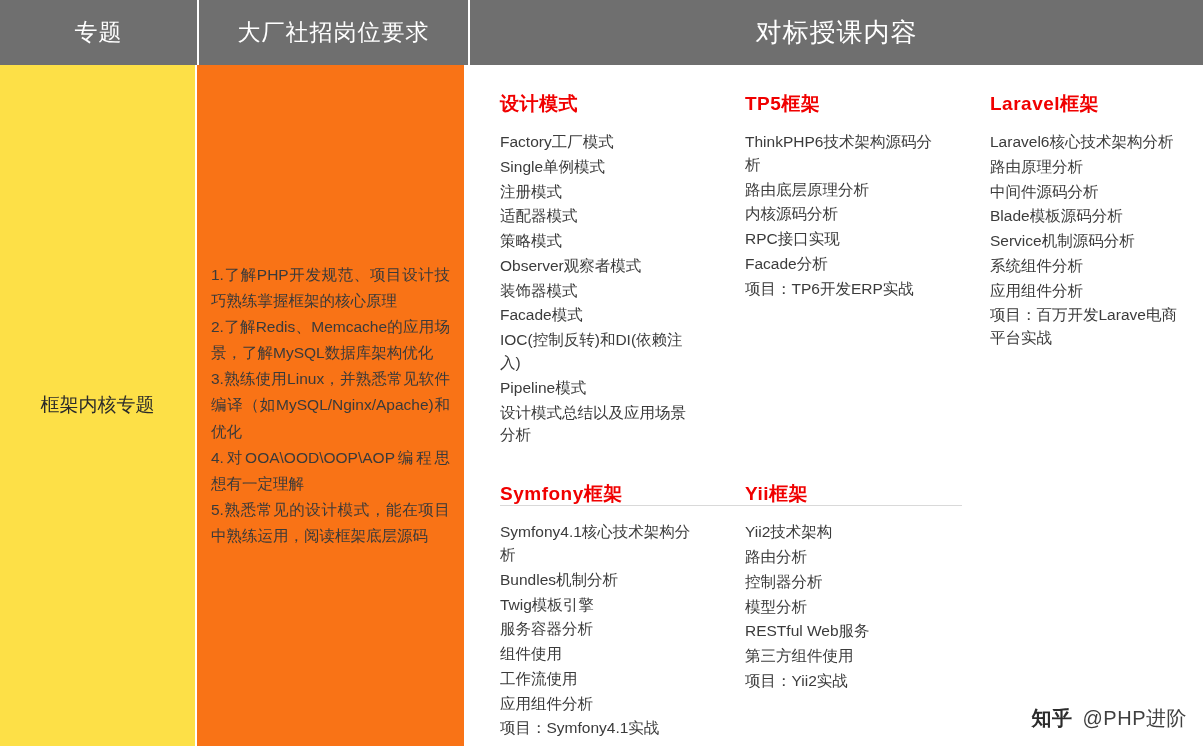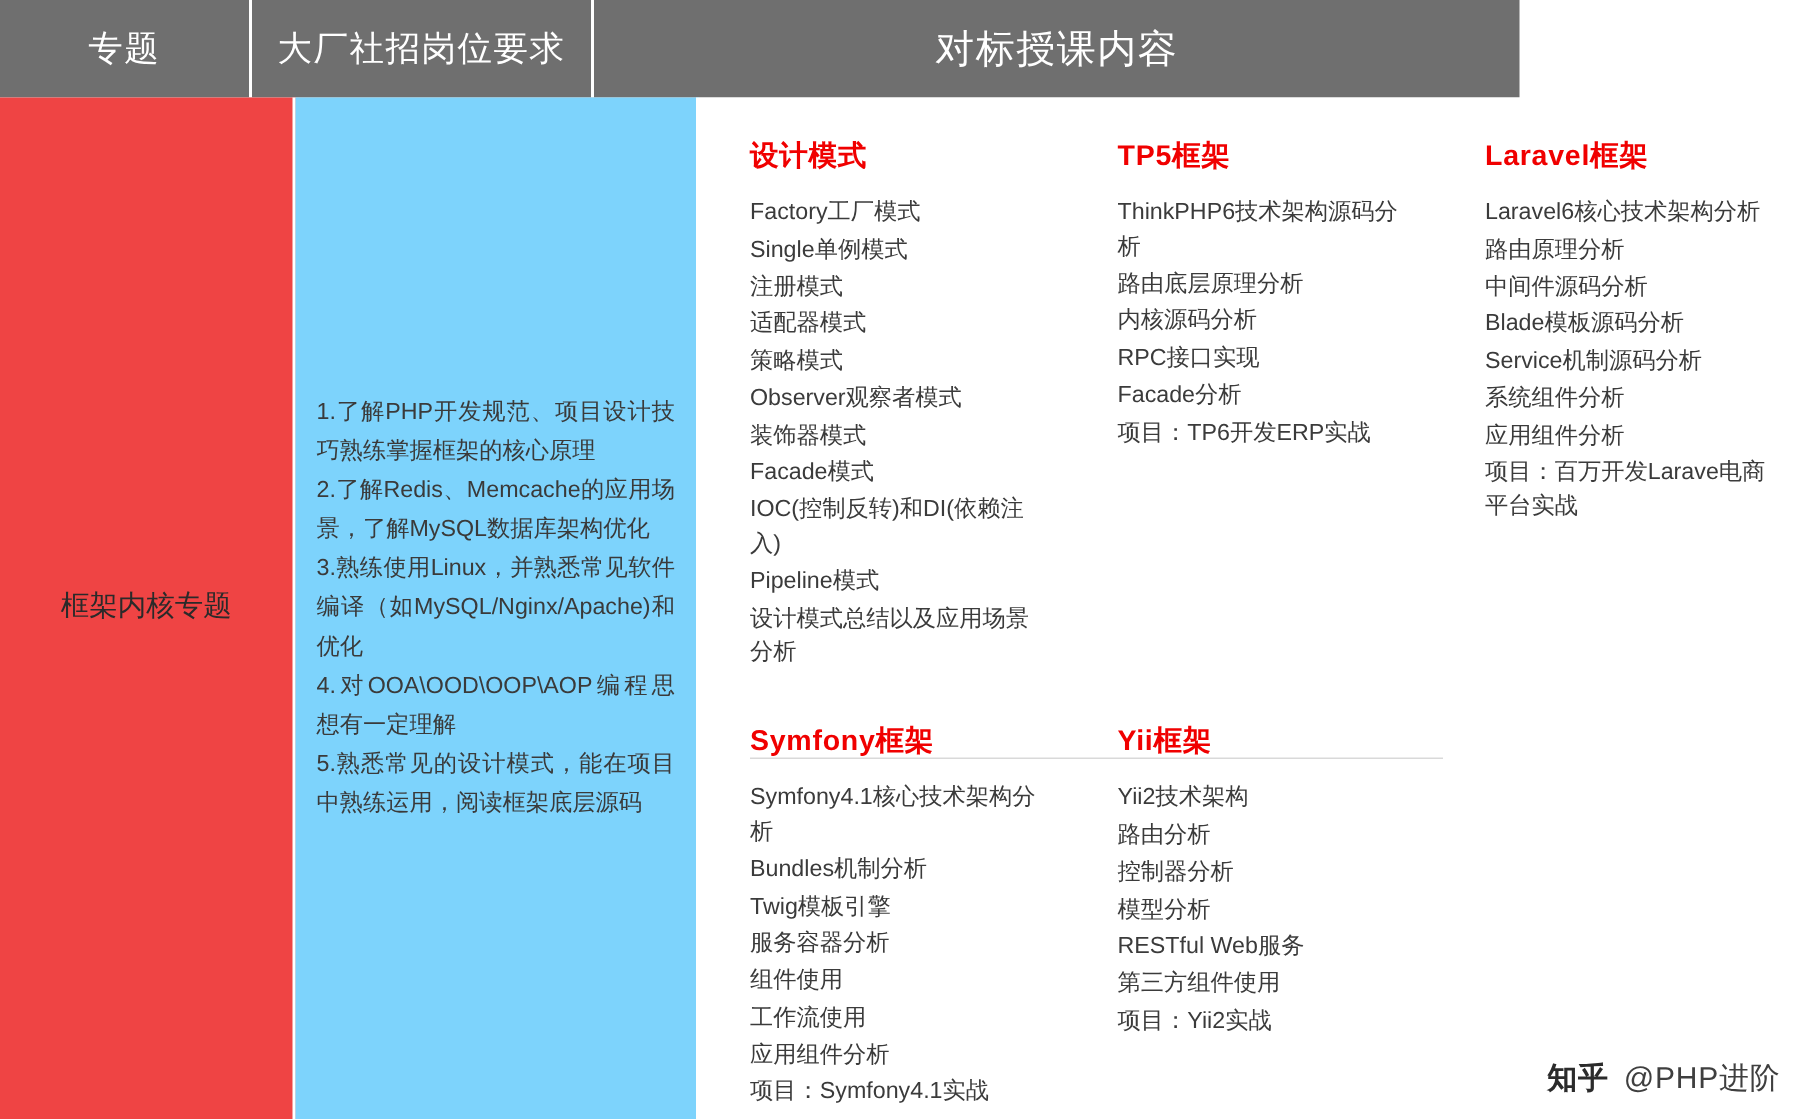--- a/index.html
+++ b/index.html
@@ -16,21 +16,21 @@
   .page {
     position: relative;
     width: 1203px;
     height: 746px;
     background: #ffffff;
   }
   
   .header {
     display: flex;
     height: 65px;
-    width: 1013px;
+    width: 1203px;
     font-family: Liberation Serif, serif;
   }
   .header .cell {
     background: #6f6f6f;
     color: #ffffff;
     display: flex;
     align-items: center;
     justify-content: center;
     font-size: 23px;
     letter-spacing: 1px;
@@ -40,36 +40,36 @@
   .header .cell.h3 { width: 733px; font-size: 26px; }
 
   
   .bodyrow {
     display: flex;
     height: 681px;
     width: 1203px;
   }
   .col-topic {
     width: 197px;
-    background: #ef4444;
+    background: #fde047;
     border-right: 2px solid #ffffff;
     display: flex;
     align-items: center;
     justify-content: center;
     box-sizing: border-box;
   }
   .col-topic .topic-label {
     font-size: 19px;
     color: #2a2a2a;
     text-align: center;
     line-height: 1.6;
   }
   .col-req {
     width: 269px;
-    background: #7dd3fc;
+    background: #f97316;
     border-right: 2px solid #ffffff;
     display: flex;
     align-items: center;
     box-sizing: border-box;
     padding: 0 14px;
   }
   .col-req .req-list {
     font-size: 15.5px;
     color: #3a3a3a;
     line-height: 1.68;

